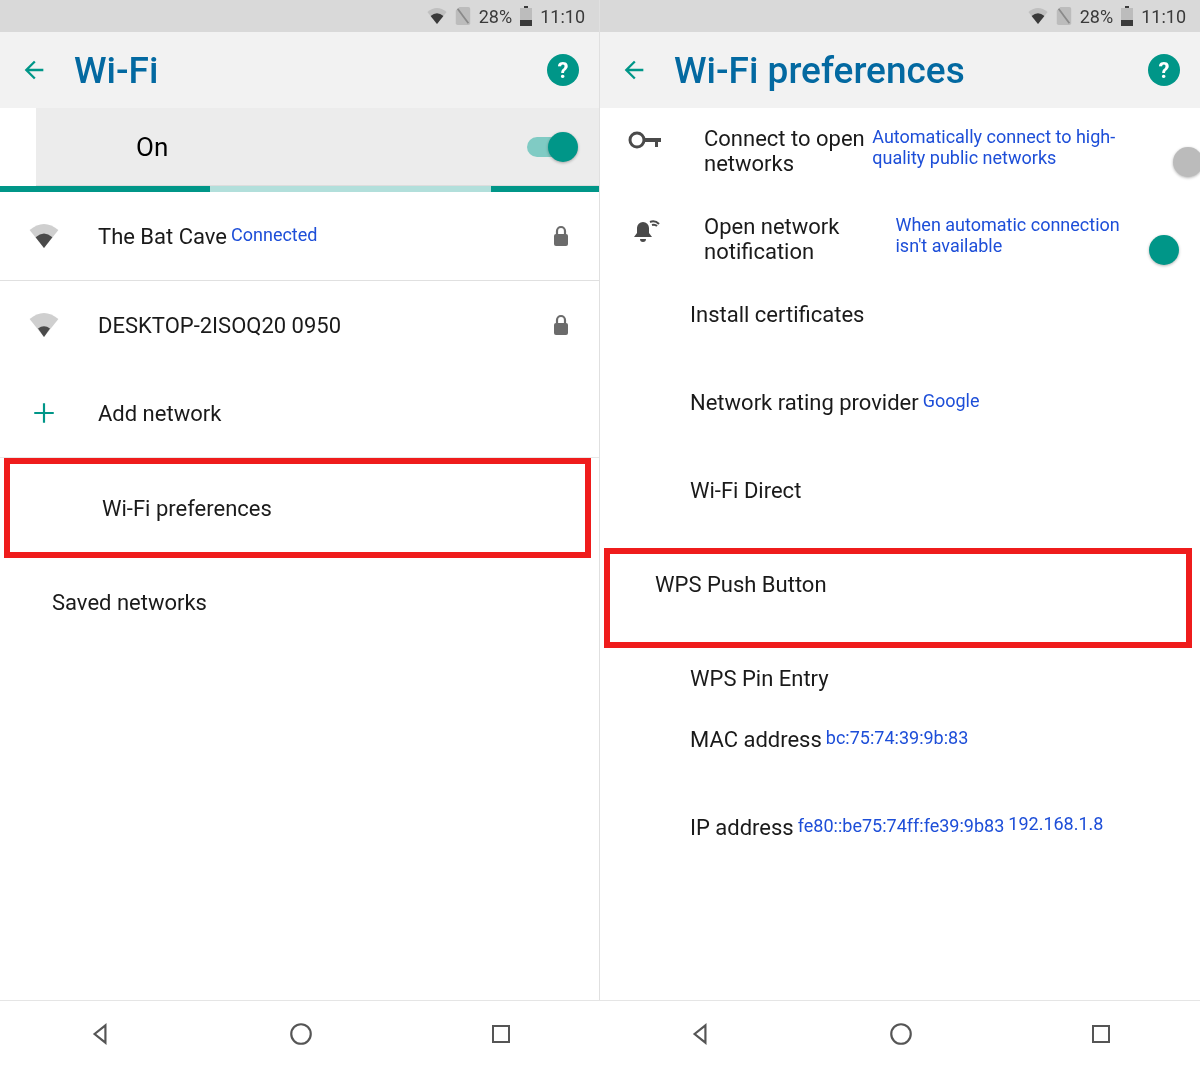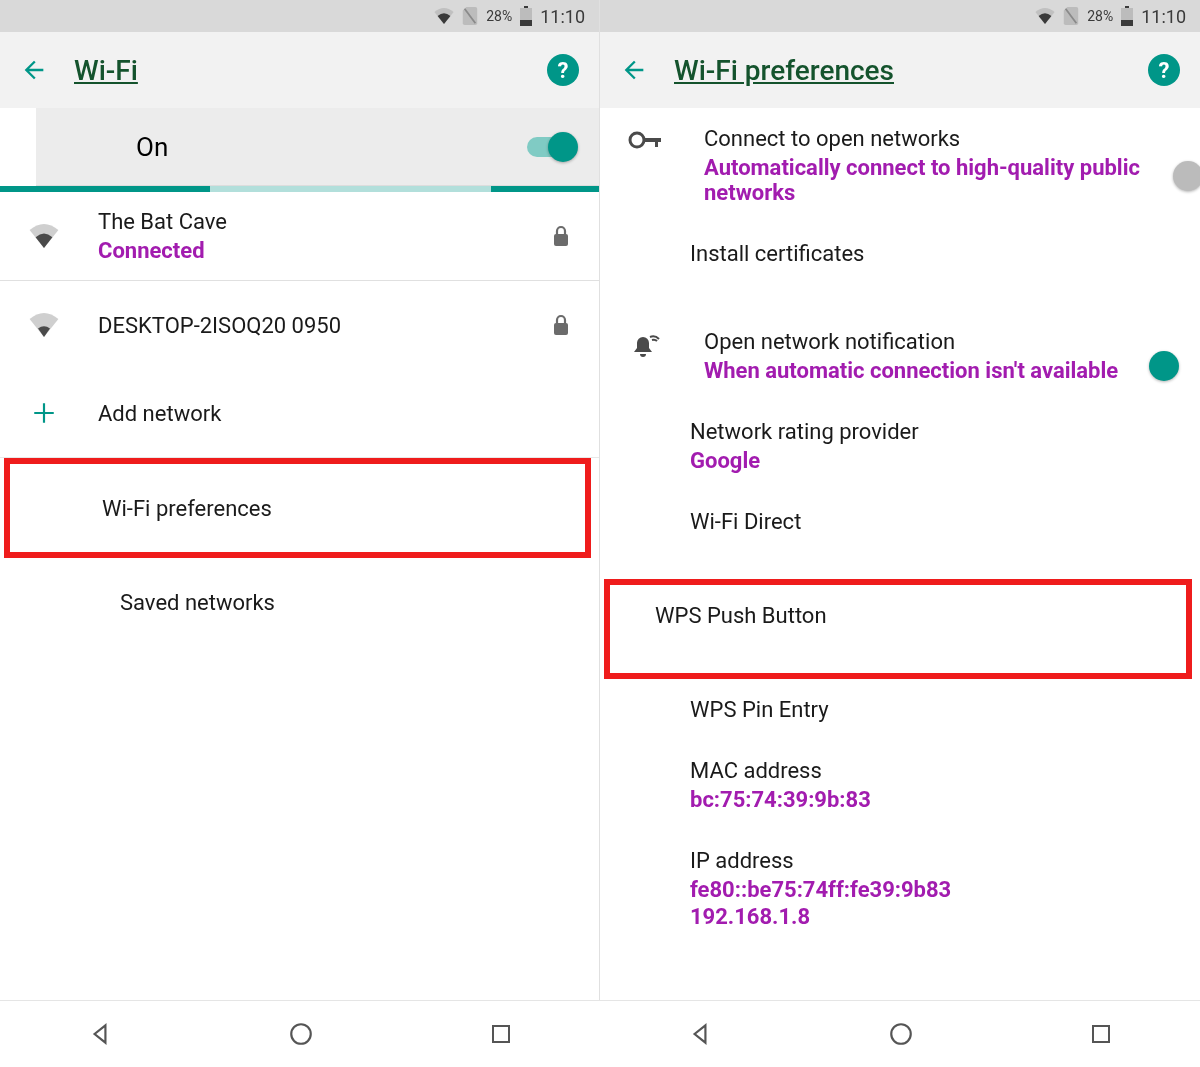--- a/index.html
+++ b/index.html
@@ -31,39 +31,38 @@
   align-items: center;
   justify-content: flex-end;
   padding-right: 14px;
   gap: 8px;
   color: #3a3a3a;
   font-size: 18px;
 }
 .status-bar .sb-wifi { display:inline-block; }
 .status-bar .sb-sim { display:inline-block; }
 .status-bar .sb-batt { display:inline-flex; align-items:center; gap:2px;}
-.status-bar .pct { font-size:14px; }
+.status-bar .pct { font-size:18px; }
 
 .app-bar {
   height: 76px;
   display: flex;
   align-items: center;
   padding: 0 20px;
   background: #f2f2f2;
   gap: 26px;
 }
 .app-bar .back {
   color: #009688;
 }
 .app-bar .title {
-  color: #14532d;
-  font-size: 28px;
+  color: #0369a1;
+  font-size: 37px;
   font-weight: 500;
   flex: 1;
-  text-decoration: underline;
 }
 .app-bar .help {
   width: 32px; height: 32px;
   background: #009688;
   border-radius: 50%;
   color: #fff;
   display:flex; align-items:center; justify-content:center;
   font-weight:bold; font-size:22px;
 }
 
@@ -96,23 +95,23 @@
 }
 
 .list-item {
   min-height: 88px;
   display:flex;
   align-items:center;
   padding: 14px 24px 14px 20px;
   gap: 30px;
 }
 .list-item .icon-col { width:48px; display:flex; justify-content:center;}
-.list-item .text-col { flex:1; display:flex; flex-direction:column; gap:4px;}
+.list-item .text-col { flex:1; display:flex; flex-direction:row; gap:4px;}
 .list-item .primary { font-size:22px; color:#1a1a1a; }
-.list-item .secondary { font-size:22px; color:#a21caf;font-weight:bold; }
+.list-item .secondary { font-size:18px; color:#1d4ed8; }
 .list-item .trail { width:28px; display:flex; justify-content:center; color:#6b6b6b;}
 .divider { height:1px; background:#e0e0e0; margin-left:0;}
 .divider-inset { height:1px; background:#e8e8e8; margin-left:0;}
 
 .highlight-red {
   border: 6px solid #ef1c1c;
   margin: 0 8px 0 4px;
 }
 
 
@@ -234,21 +233,21 @@
     <div class="divider-inset"></div>
 
     <div class="highlight-red">
       <div class="list-item indent-pref" style="padding-left:92px">
         <span class="text-col">
           <span class="primary">Wi-Fi preferences</span>
         </span>
       </div>
     </div>
 
-    <div class="list-item" style="padding-left:120px">
+    <div class="list-item" style="padding-left:52px">
       <span class="text-col">
         <span class="primary">Saved networks</span>
       </span>
     </div>
   </div>
 
   <div class="phone phone-right">
     <div class="status-bar">
       <span class="sb-wifi">
         <svg width="20" height="16" viewBox="0 0 24 20">
@@ -292,43 +291,43 @@
               <rect x="27" y="8" width="3" height="9" fill="#4a4a4a"></rect>
             </svg>
         </span>
         <span class="text-col">
           <span class="primary">Connect to open networks</span>
           <span class="secondary">Automatically connect to high-quality public networks</span>
         </span>
         <span class="trail-switch"><span class="switch off"><span class="knob"></span></span></span>
       </div>
 
-      <div class="list-item no-icon">
-        <span class="text-col">
-            <span class="primary">Install certificates</span>
-          </span>
-      </div>
-
       <div class="list-item">
         <span class="icon-col">
           <svg width="30" height="30" viewBox="0 0 30 30">
               <path d="M13 4 a6 6 0 0 1 6 6 v5 l3 4 H4 l3-4 v-5 a6 6 0 0 1 6-6 z M10 21 a3 3 0 0 0 6 0" fill="#4a4a4a"></path>
               <path d="M20 4 q5 -2 9 2" fill="none" stroke="#4a4a4a" stroke-width="2"></path>
               <path d="M22 7 q3 -1 5 1" fill="none" stroke="#4a4a4a" stroke-width="2"></path>
             </svg>
         </span>
         <span class="text-col">
           <span class="primary">Open network notification</span>
           <span class="secondary">When automatic connection isn't available</span>
         </span>
         <span class="trail-switch"><span class="switch on"><span class="knob"></span></span></span>
       </div>
 
       <div class="list-item no-icon">
         <span class="text-col">
+            <span class="primary">Install certificates</span>
+          </span>
+      </div>
+
+      <div class="list-item no-icon">
+        <span class="text-col">
           <span class="primary">Network rating provider</span>
           <span class="secondary">Google</span>
         </span>
       </div>
 
       <div class="list-item no-icon">
         <span class="text-col">
             <span class="primary">Wi-Fi Direct</span>
           </span>
       </div>

